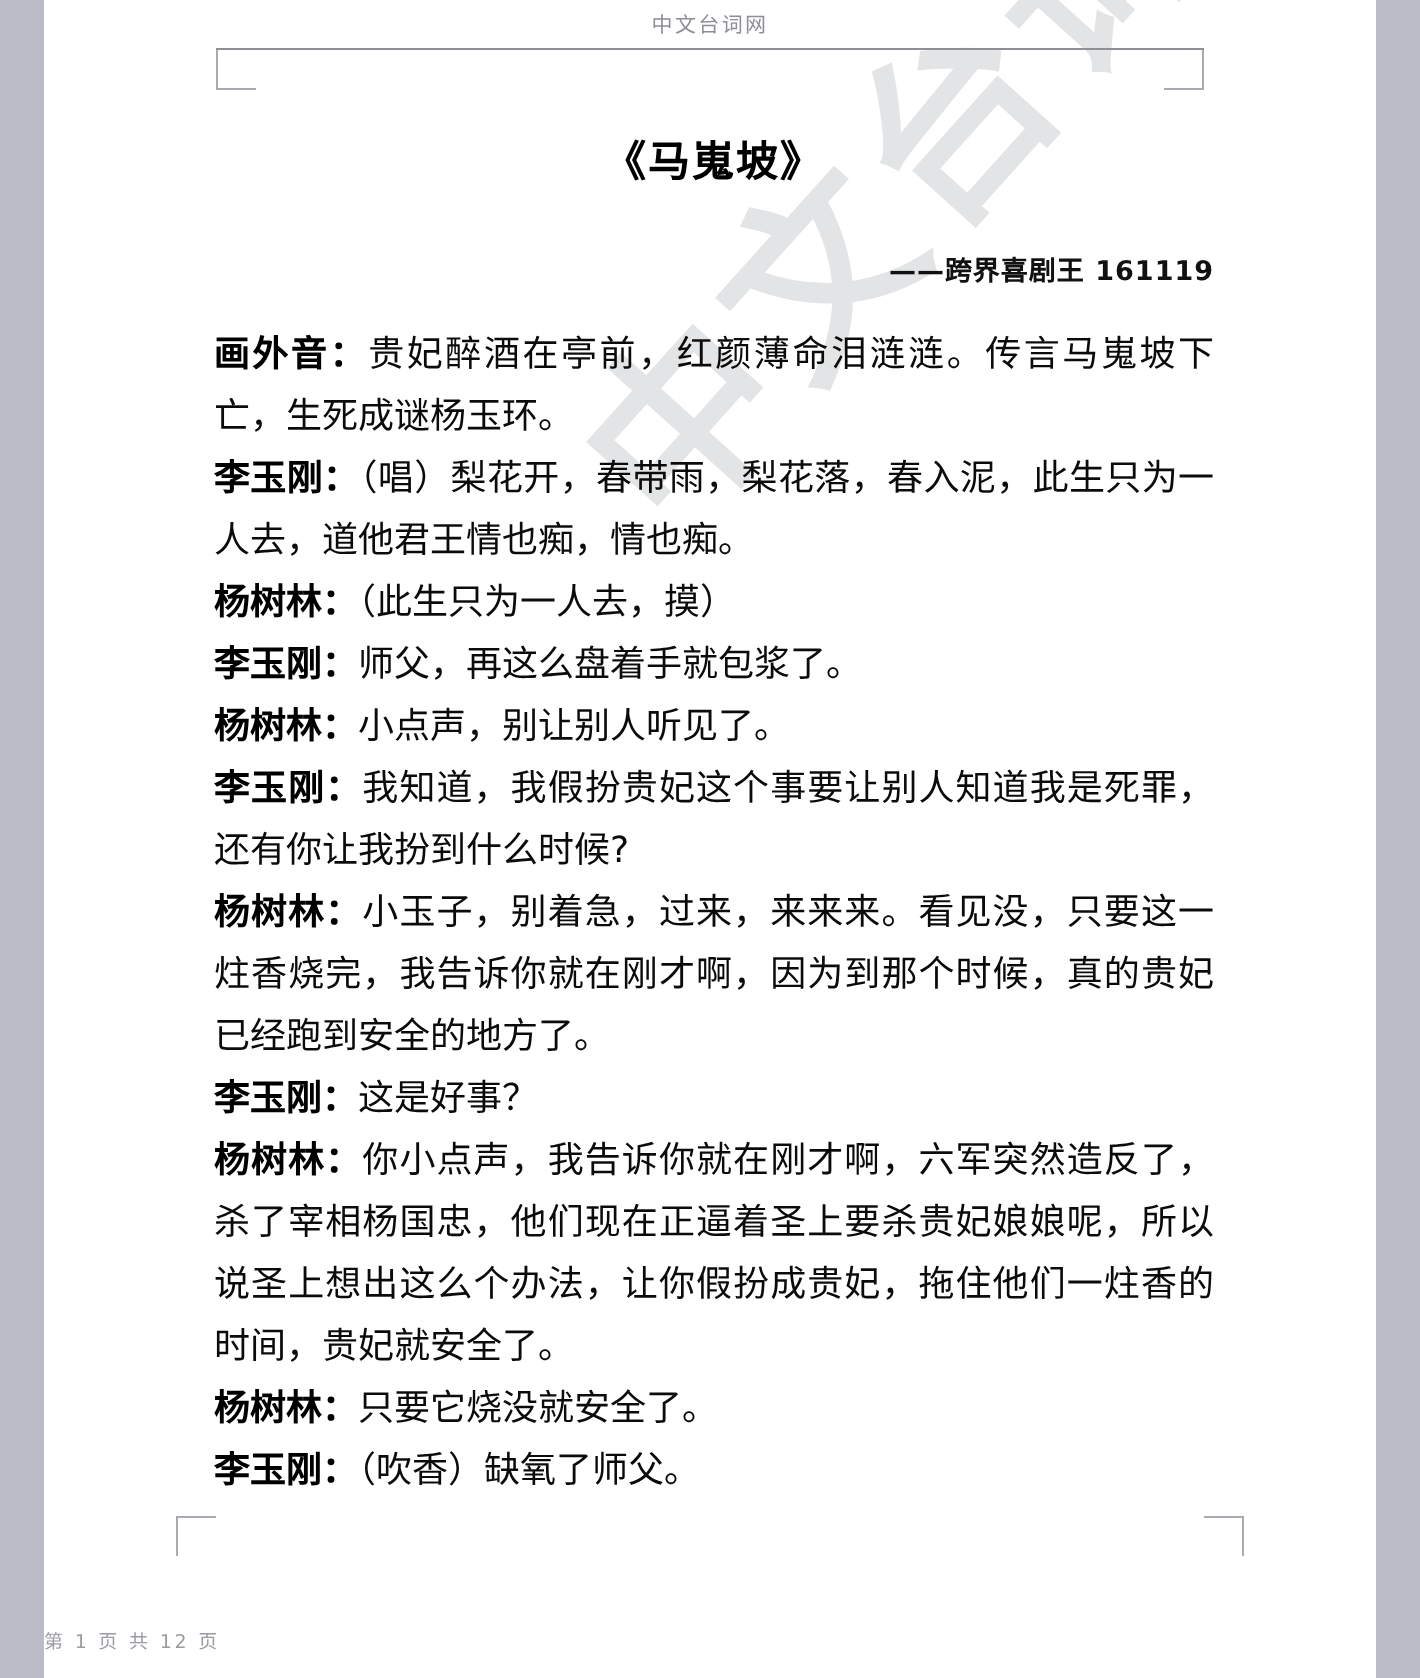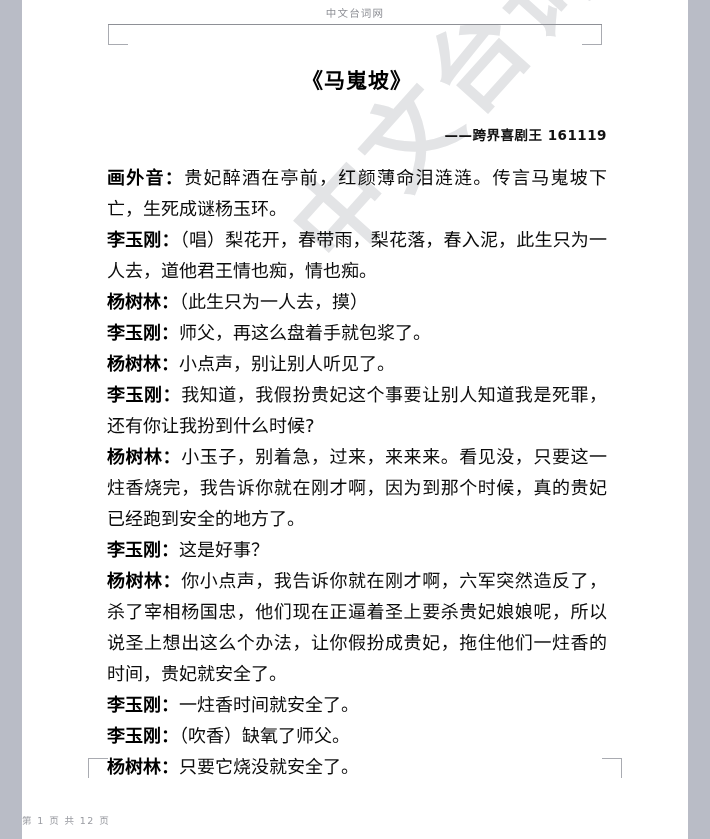--- a/index.html
+++ b/index.html
@@ -177,23 +177,22 @@
         <div class="script">
             <p class="line"><span class="speaker">画外音：</span><span class="speech">贵妃醉酒在亭前，红颜薄命泪涟涟。传言马嵬坡下亡，生死成谜杨玉环。</span></p>
             <p class="line"><span class="speaker">李玉刚：</span><span class="speech">（唱）梨花开，春带雨，梨花落，春入泥，此生只为一人去，道他君王情也痴，情也痴。</span></p>
             <p class="line"><span class="speaker">杨树林：</span><span class="speech">（此生只为一人去，摸）</span></p>
             <p class="line"><span class="speaker">李玉刚：</span><span class="speech">师父，再这么盘着手就包浆了。</span></p>
             <p class="line"><span class="speaker">杨树林：</span><span class="speech">小点声，别让别人听见了。</span></p>
             <p class="line"><span class="speaker">李玉刚：</span><span class="speech">我知道，我假扮贵妃这个事要让别人知道我是死罪，还有你让我扮到什么时候?</span></p>
             <p class="line"><span class="speaker">杨树林：</span><span class="speech">小玉子，别着急，过来，来来来。看见没，只要这一炷香烧完，我告诉你就在刚才啊，因为到那个时候，真的贵妃已经跑到安全的地方了。</span></p>
             <p class="line"><span class="speaker">李玉刚：</span><span class="speech">这是好事？</span></p>
             <p class="line"><span class="speaker">杨树林：</span><span class="speech">你小点声，我告诉你就在刚才啊，六军突然造反了，杀了宰相杨国忠，他们现在正逼着圣上要杀贵妃娘娘呢，所以说圣上想出这么个办法，让你假扮成贵妃，拖住他们一炷香的时间，贵妃就安全了。</span></p>
-            <p class="line"><span class="speaker">李玉刚：</span><span class="speech">一炷香时间就安全了。</span></p>
+            <p class="line"><span class="speaker">杨树林：</span><span class="speech">只要它烧没就安全了。</span></p>
             <p class="line"><span class="speaker">李玉刚：</span><span class="speech">（吹香）缺氧了师父。</span></p>
-            <p class="line"><span class="speaker">杨树林：</span><span class="speech">只要它烧没就安全了。</span></p>
           </div>
       </div>
 
       <div class="doc-footer">第 1 页 共 12 页</div>
 
     </div>
   </div>
 </div>
 
 </body></html>

